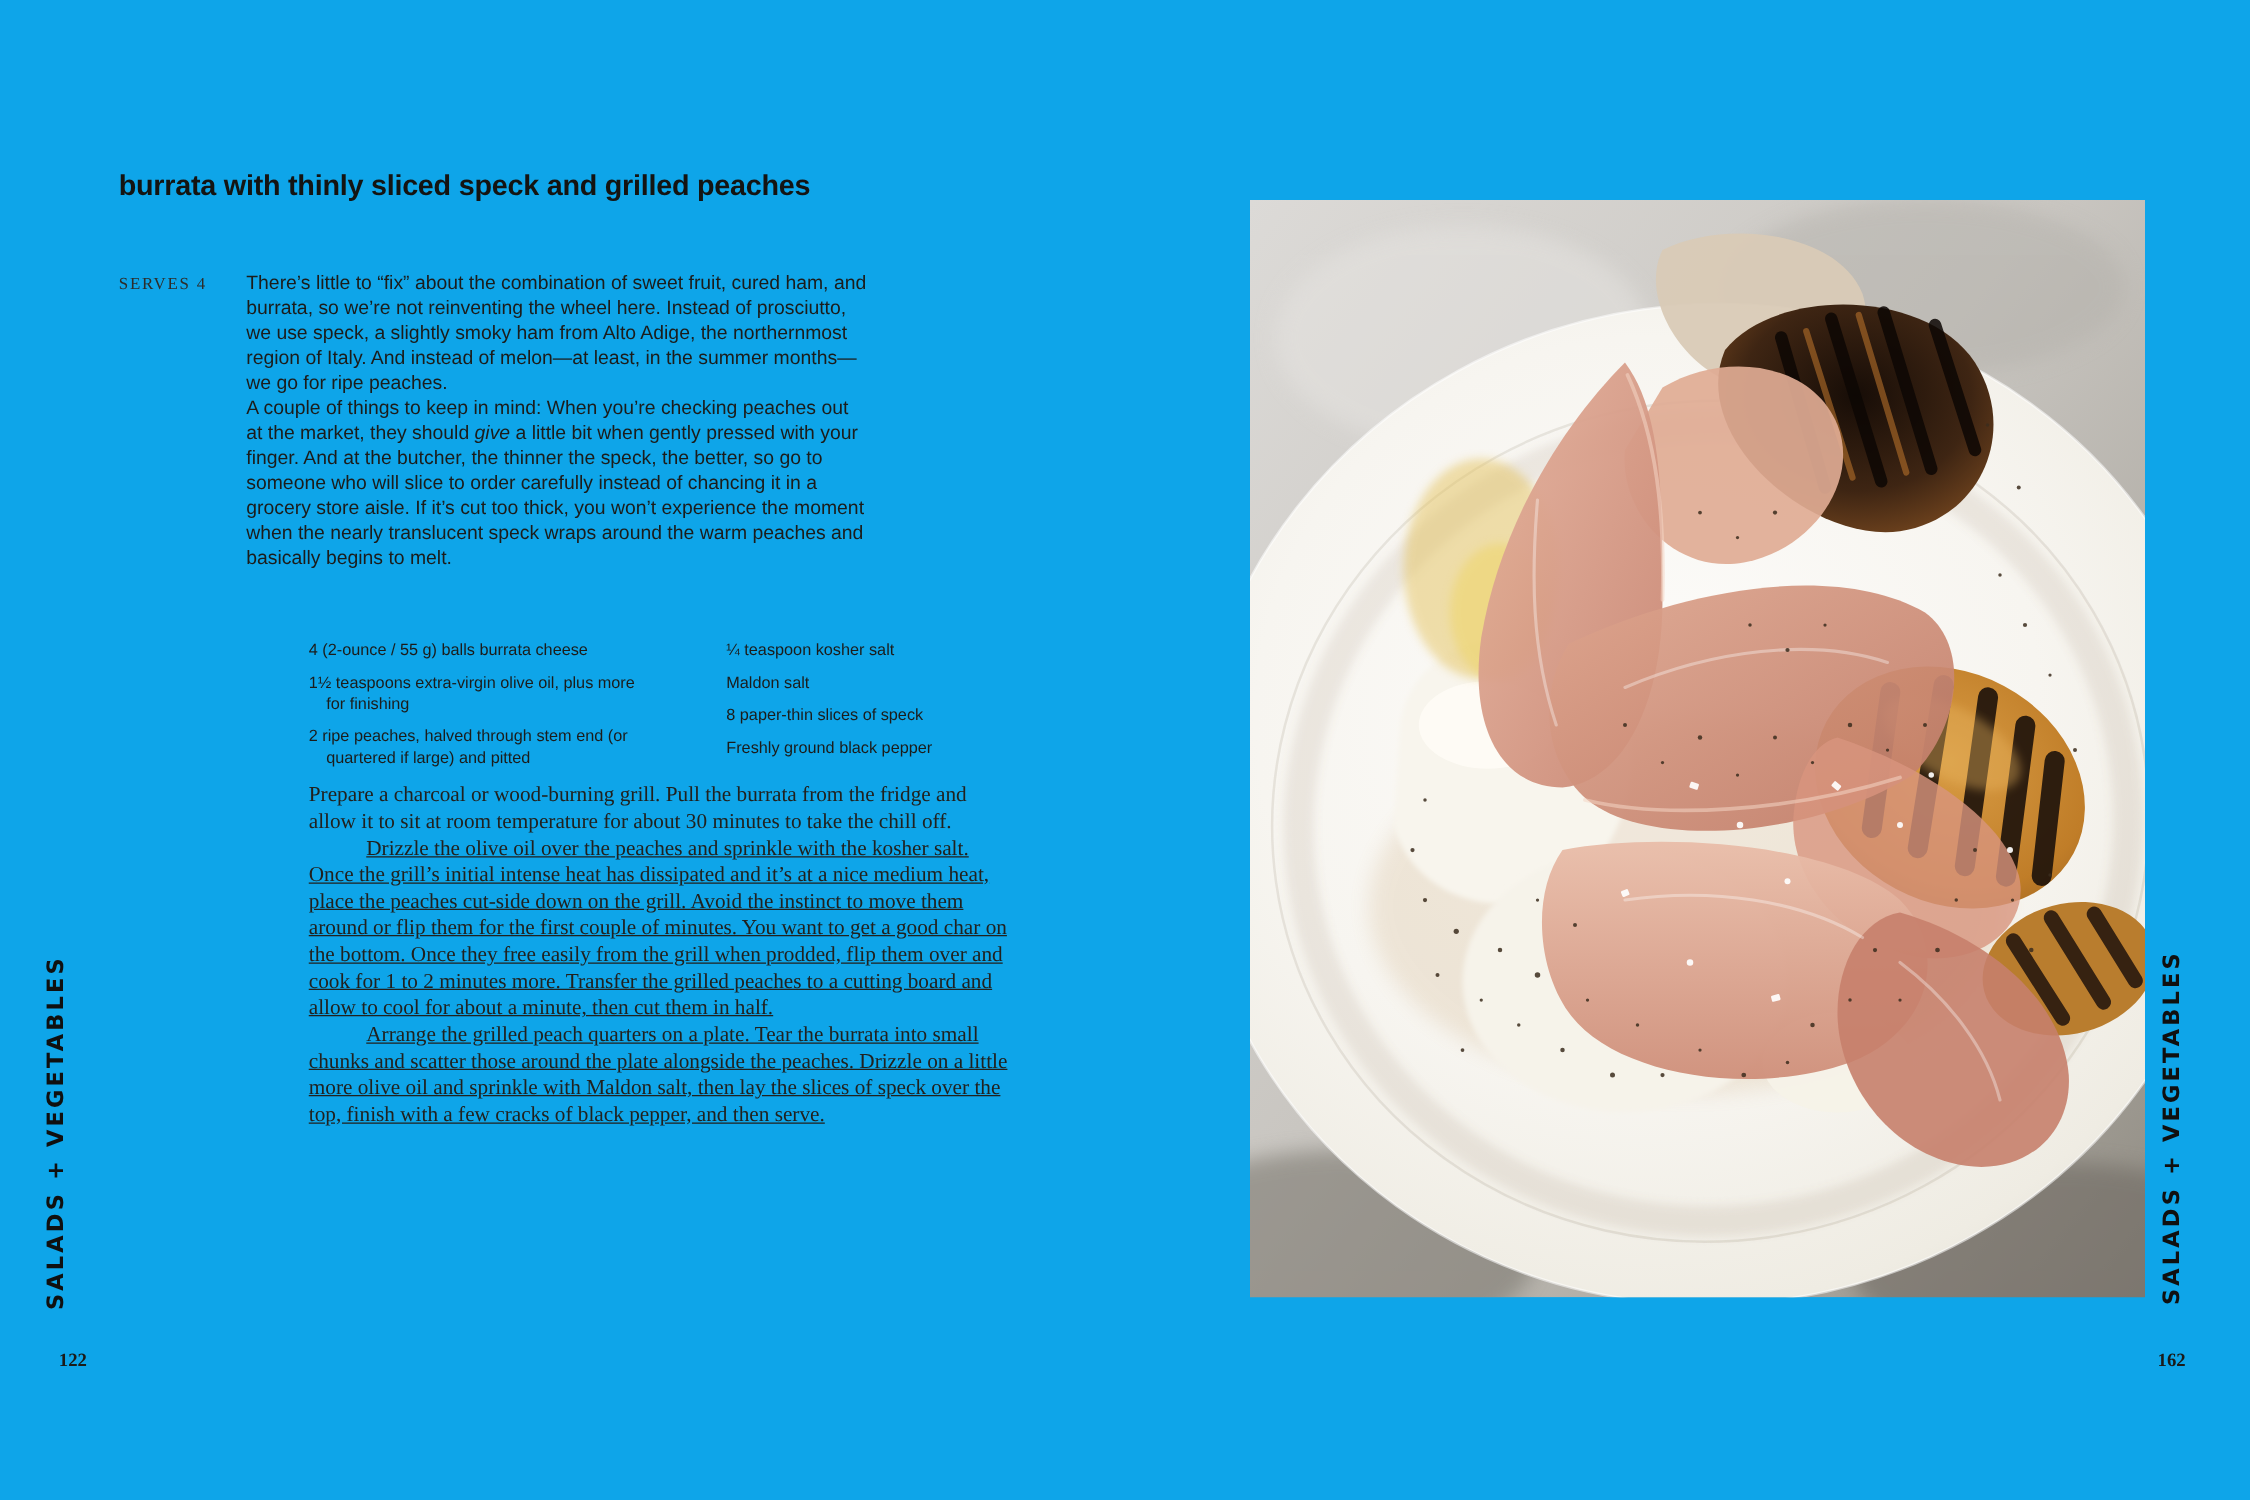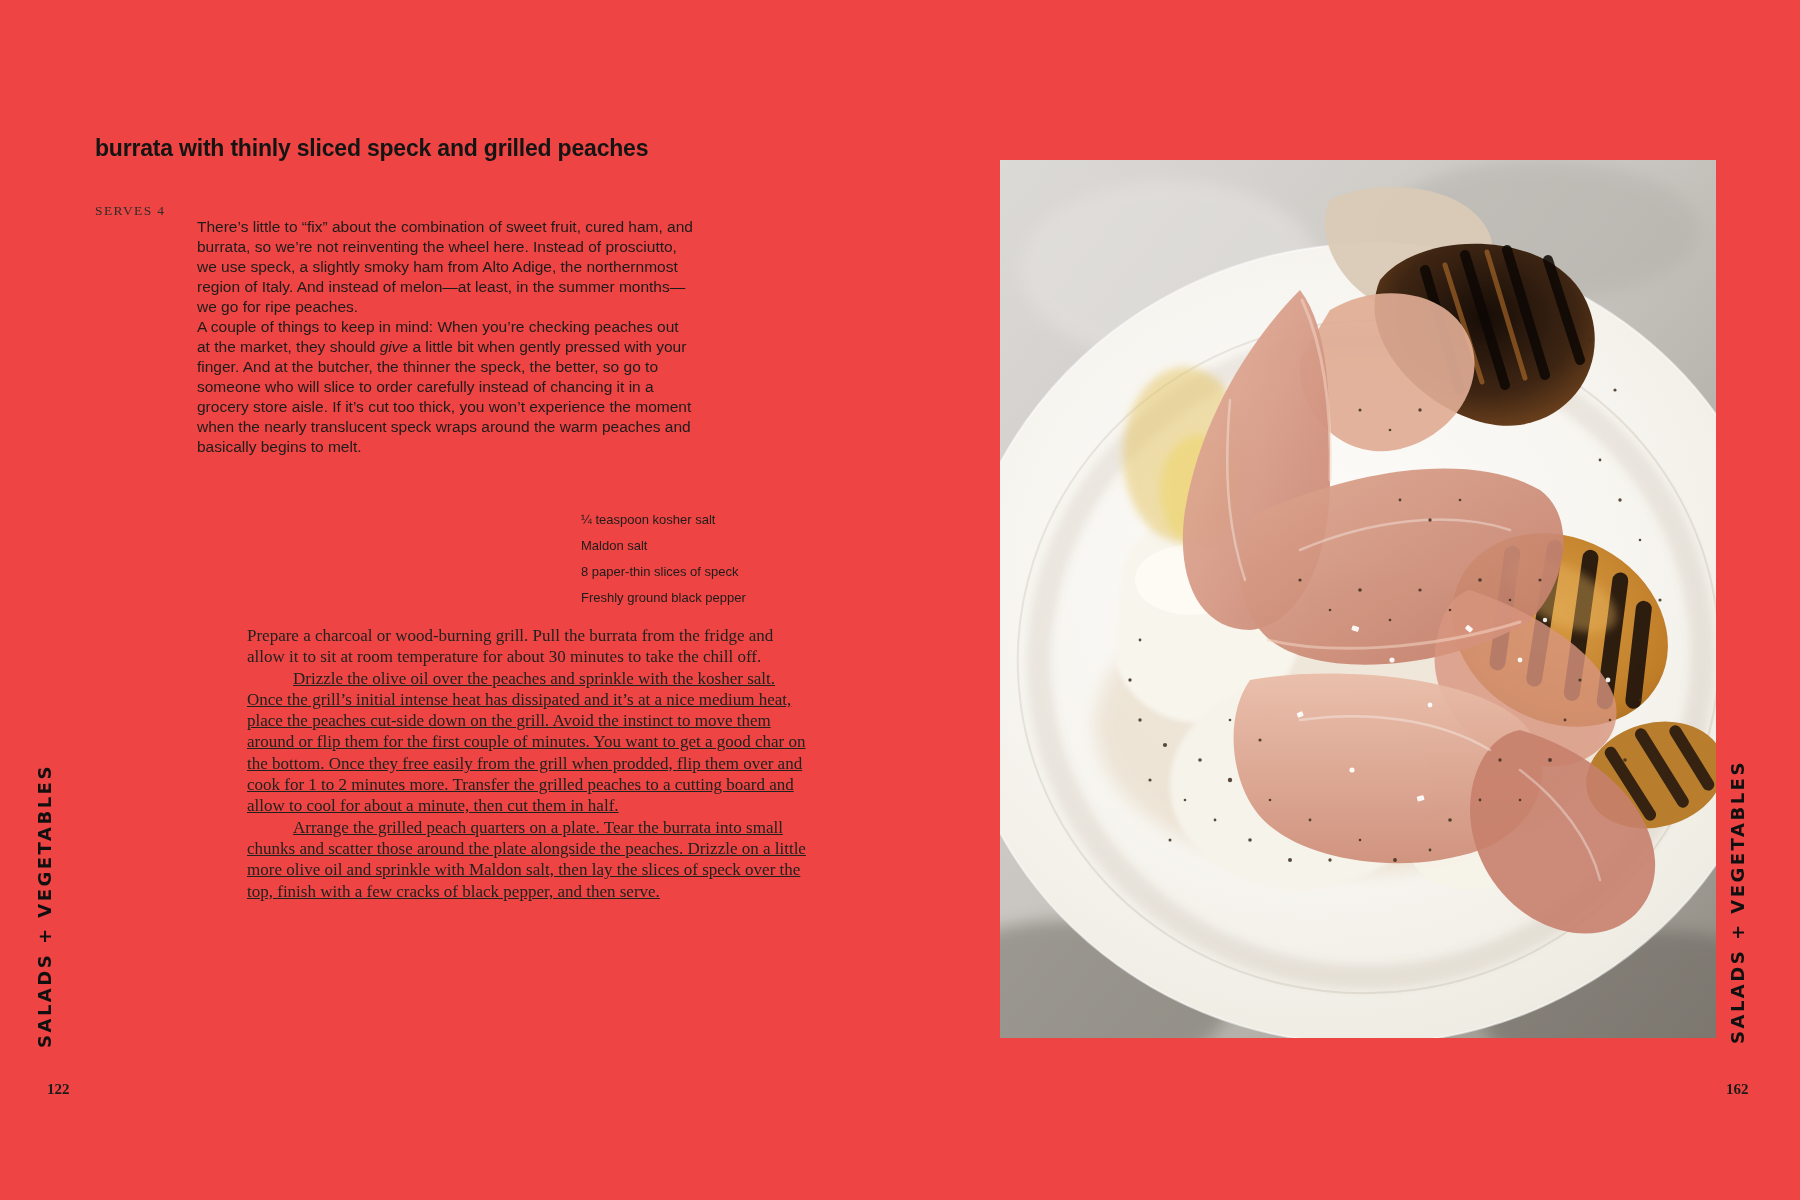--- a/index.html
+++ b/index.html
@@ -1,26 +1,26 @@
 <!DOCTYPE html>
 <html><head>
 <meta charset="utf-8">
 <style>
   html,body { margin:0; padding:0; background:#ffffff; }
   .spread {
-    position:relative; width:1800px; height:1200px; background:#ef4444;
+    position:relative; width:1800px; height:1200px; background:#0ea5e9;
     font-family:"Liberation Sans",sans-serif; overflow:hidden;
   }
   .title {
     position:absolute; left:95px; top:120px; width:640px;
     font:700 23px/1.15 "Liberation Sans",sans-serif;
     letter-spacing:-0.2px; color:#141412;
   }
   .serves {
-    position:absolute; left:95px; top:204px;
+    position:absolute; left:95px; top:220px;
     font:400 13.5px/1 "Liberation Serif",serif;
     letter-spacing:1.4px; color:#2d2d2a;
   }
   .intro {
     position:absolute; left:197px; top:217px; width:497px;
     font:400 15.5px/20px "Liberation Sans",sans-serif; color:#1c1c1a;
   }
   .intro p { margin:0; }
   .intro p + p { }
   .ing-col {
@@ -61,20 +61,25 @@
 
   <h1 class="title">burrata with thinly sliced speck and grilled peaches</h1>
 
   <div class="serves">SERVES 4</div>
 
   <div class="intro">
     <p><span>There’s little to “fix” about the combination of sweet fruit, cured ham, and burrata, so we’re not reinventing the wheel here. Instead of prosciutto, we use speck, a slightly smoky ham from Alto Adige, the northernmost region of Italy. And instead of melon—at least, in the summer months—we go for ripe peaches.</span></p>
     <p><span>A couple of things to keep in mind: When you’re checking peaches out at the market, they should </span><em>give</em><span> a little bit when gently pressed with your finger. And at the butcher, the thinner the speck, the better, so go to someone who will slice to order carefully instead of chancing it in a grocery store aisle. If it’s cut too thick, you won’t experience the moment when the nearly translucent speck wraps around the warm peaches and basically begins to melt.</span></p>
   </div>
 
+  <div class="ing-col c1">
+    <p class="ing-item">4 (2-ounce / 55 g) balls burrata cheese</p>
+    <p class="ing-item">1½ teaspoons extra-virgin olive oil, plus more for finishing</p>
+    <p class="ing-item">2 ripe peaches, halved through stem end (or quartered if large) and pitted</p>
+  </div>
   <div class="ing-col c2">
     <p class="ing-item">¼ teaspoon kosher salt</p>
     <p class="ing-item">Maldon salt</p>
     <p class="ing-item">8 paper-thin slices of speck</p>
     <p class="ing-item">Freshly ground black pepper</p>
   </div>
 
   <div class="steps">
     <p>Prepare a charcoal or wood-burning grill. Pull the burrata from the fridge and allow it to sit at room temperature for about 30 minutes to take the chill off.</p>
     <p class="indent">Drizzle the olive oil over the peaches and sprinkle with the kosher salt. Once the grill’s initial intense heat has dissipated and it’s at a nice medium heat, place the peaches cut-side down on the grill. Avoid the instinct to move them around or flip them for the first couple of minutes. You want to get a good char on the bottom. Once they free easily from the grill when prodded, flip them over and cook for 1 to 2 minutes more. Transfer the grilled peaches to a cutting board and allow to cool for about a minute, then cut them in half.</p>

